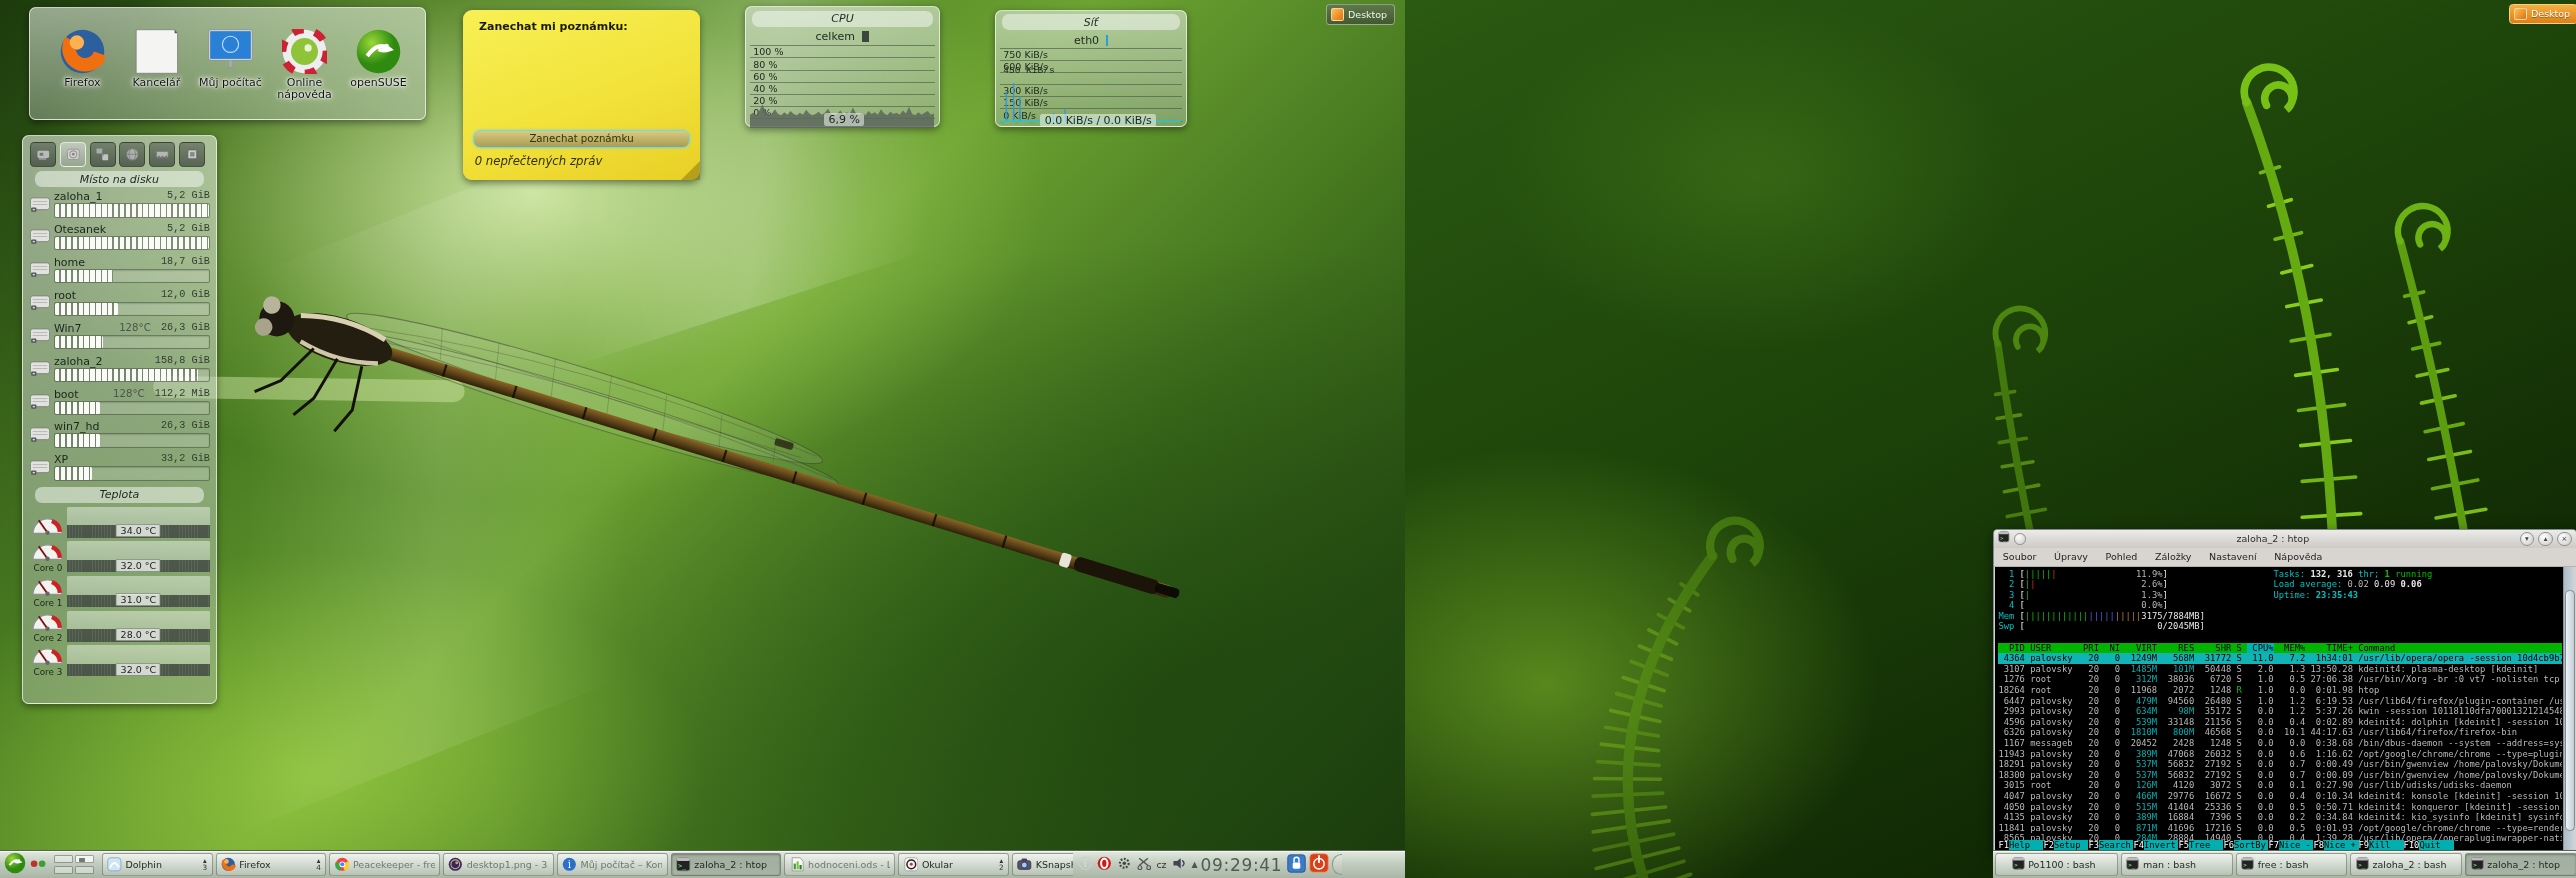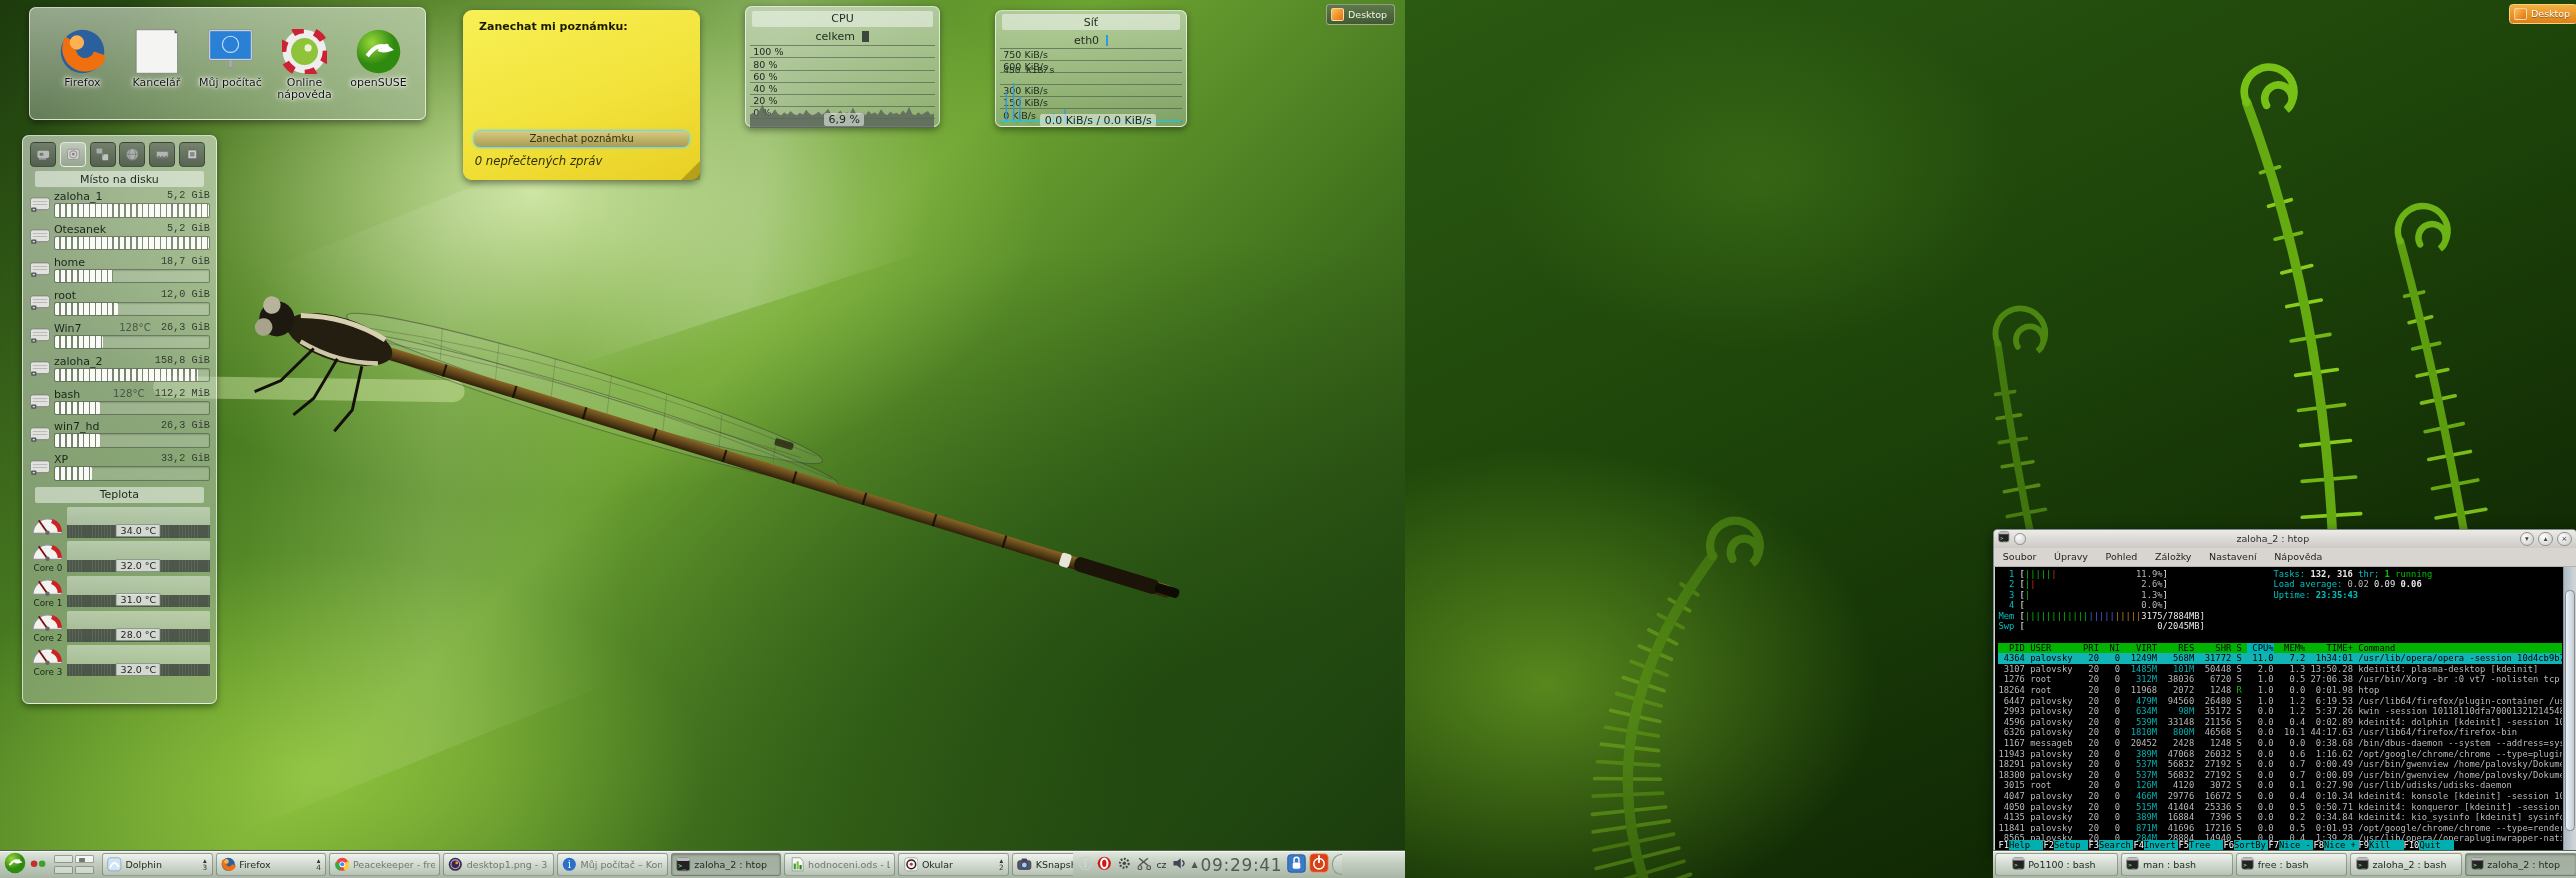--- a/index.html
+++ b/index.html
@@ -15,22 +15,22 @@
     background:
       radial-gradient(512px 366px at 12% 78%, rgba(150,210,50,.5), rgba(0,0,0,0) 65%),
       radial-gradient(439px 293px at 30% 20%, rgba(90,150,35,.35), rgba(0,0,0,0) 60%),
       linear-gradient(155deg,#2b5a12 0%,#1c4209 45%,#122c05 75%,#0b1f03 100%);}
   .streak{position:absolute;background:linear-gradient(115deg,rgba(255,255,255,0) 35%,rgba(255,255,255,.22) 50%,rgba(255,255,255,0) 65%);pointer-events:none;}
 
   
   .glass{position:absolute;border-radius:6.6px;border:0.7px solid rgba(255,255,255,.65);
     background:linear-gradient(180deg,rgba(222,232,218,.62),rgba(168,182,166,.48));
     box-shadow:0 2.2px 7.3px rgba(0,0,0,.4);}
-  .glass-title{margin:3.7px 5.9px 2.2px;background:rgba(240,246,238,.55);border-radius:2px;text-align:center;
-    font-size:11px;color:#1e281e;padding:1.5px 0;}
+  .glass-title{margin:3.7px 5.9px 2.2px;background:rgba(240,246,238,.55);border-radius:7px;text-align:center;
+    font-size:11px;color:#1e281e;padding:1.5px 0;font-style:italic;}
 
   
   #launcher{display:flex;align-items:flex-start;padding:20.5px 14.6px 0 20.5px;gap:10.2px;}
   .lch{width:70px;text-align:center;cursor:default;}
   .lch .ic{width:45px;height:45px;margin:0 auto;}
   .lch .lb{margin-top:2.9px;font-size:11px;color:#111;text-shadow:0 0 3.7px #fff,0 0 7.3px #fff,0 0 1.5px #fff;line-height:12.4px;}
 
   
   #sysmon{padding:4.4px 5.9px;}
   #sm-tabs{display:flex;gap:3.7px;margin:1.5px 0 4.4px 1.5px;}
@@ -429,21 +429,21 @@
           <div class="disk-row">
             <div class="disk-ic"><svg width="22" height="19" viewBox="0 0 30 26">
                 <rect x="2" y="4" width="26" height="16" rx="3" fill="#e2e2de" stroke="#777"></rect>
                 <line x1="5" y1="9" x2="25" y2="9" stroke="#aaa"></line>
                 <line x1="5" y1="13" x2="25" y2="13" stroke="#aaa"></line>
                 <rect x="3" y="17" width="7" height="6" rx="1" fill="#555"></rect>
                 <rect x="5" y="19" width="3" height="2" fill="#ddd"></rect>
               </svg></div>
             <div class="disk-main">
               <div class="disk-line">
-                <span class="disk-name">bash</span>
+                <span class="disk-name">boot</span>
                 <span class="disk-temp">128°C</span>
                 <span class="disk-size">112,2 MiB</span>
               </div>
               <div class="bar">
                 <i style="width: 29%;"></i>
               </div>
             </div>
           </div>
           <div class="disk-row">
             <div class="disk-ic"><svg width="22" height="19" viewBox="0 0 30 26">

